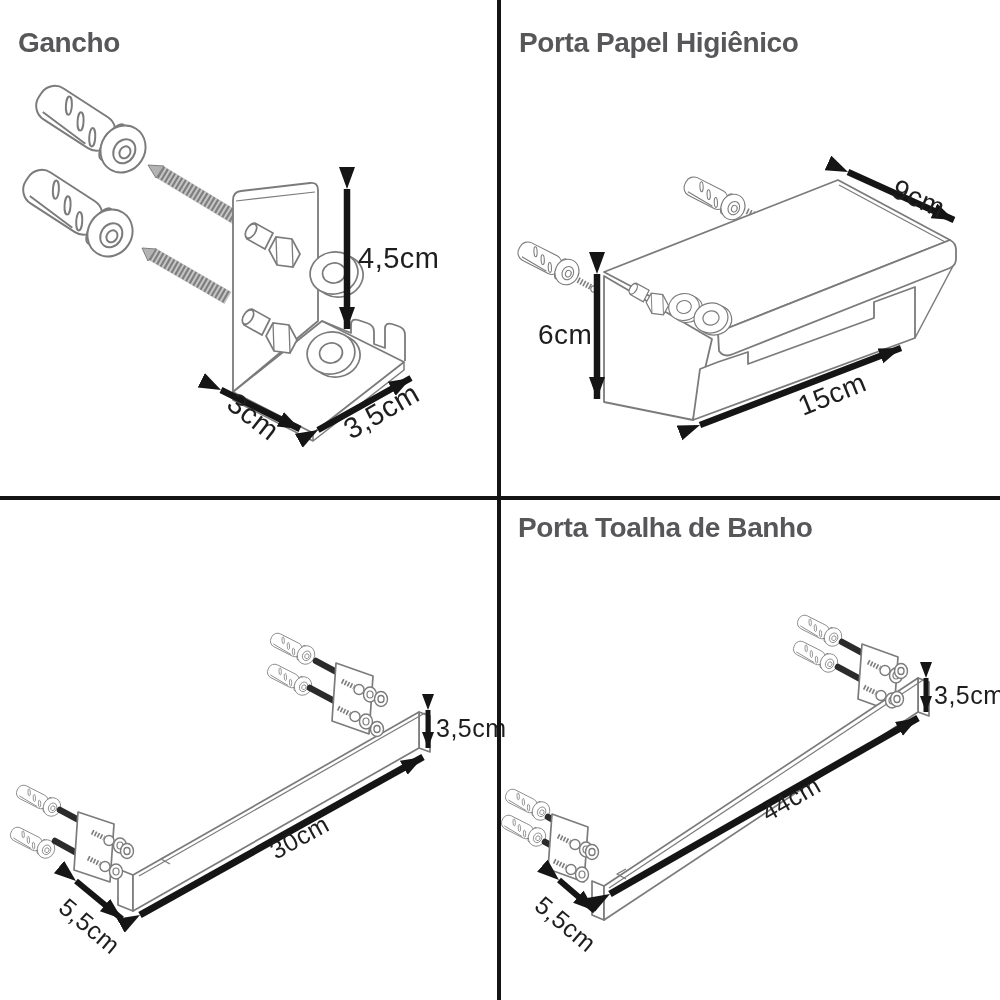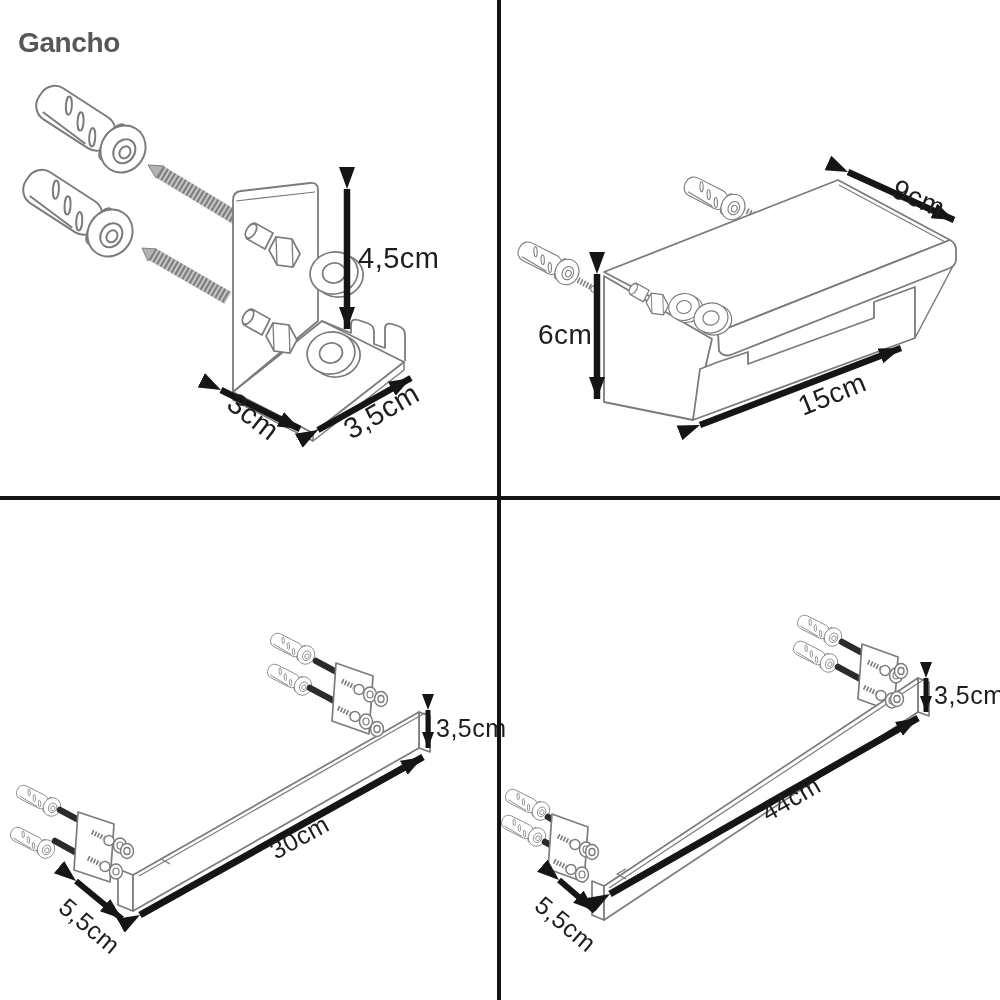--- a/index.html
+++ b/index.html
@@ -10,20 +10,22 @@
   .panel-title{position:absolute;font-weight:700;font-size:28px;color:#57575a;letter-spacing:-0.4px;white-space:nowrap;}
   svg.art{position:absolute;left:0;top:0;}
   svg.art text{font-family:"Liberation Sans",sans-serif;fill:#1e1e1e;font-weight:300;letter-spacing:0.5px;}
 </style>
 </head>
 <body>
 
 <div class="canvas">
 
   <div class="panel-title" style="left:18px;top:27px">Gancho</div>
+  <div class="panel-title" style="left:519px;top:27px">Porta Papel Higiênico</div>
+  <div class="panel-title" style="left:518px;top:512px">Porta Toalha de Banho</div>
 
   <svg class="art" width="1000" height="1000" viewBox="0 0 1000 1000">
     <defs>
       <marker id="ah" markerUnits="userSpaceOnUse" markerWidth="24" markerHeight="18" refX="22" refY="8" orient="auto">
         <path d="M0,0 L22,8 L0,16 Z" fill="#151515"></path>
       </marker>
       <marker id="ahs" markerUnits="userSpaceOnUse" markerWidth="18" markerHeight="14" refX="16" refY="6" orient="auto">
         <path d="M0,0 L16,6 L0,12 Z" fill="#151515"></path>
       </marker>
 

